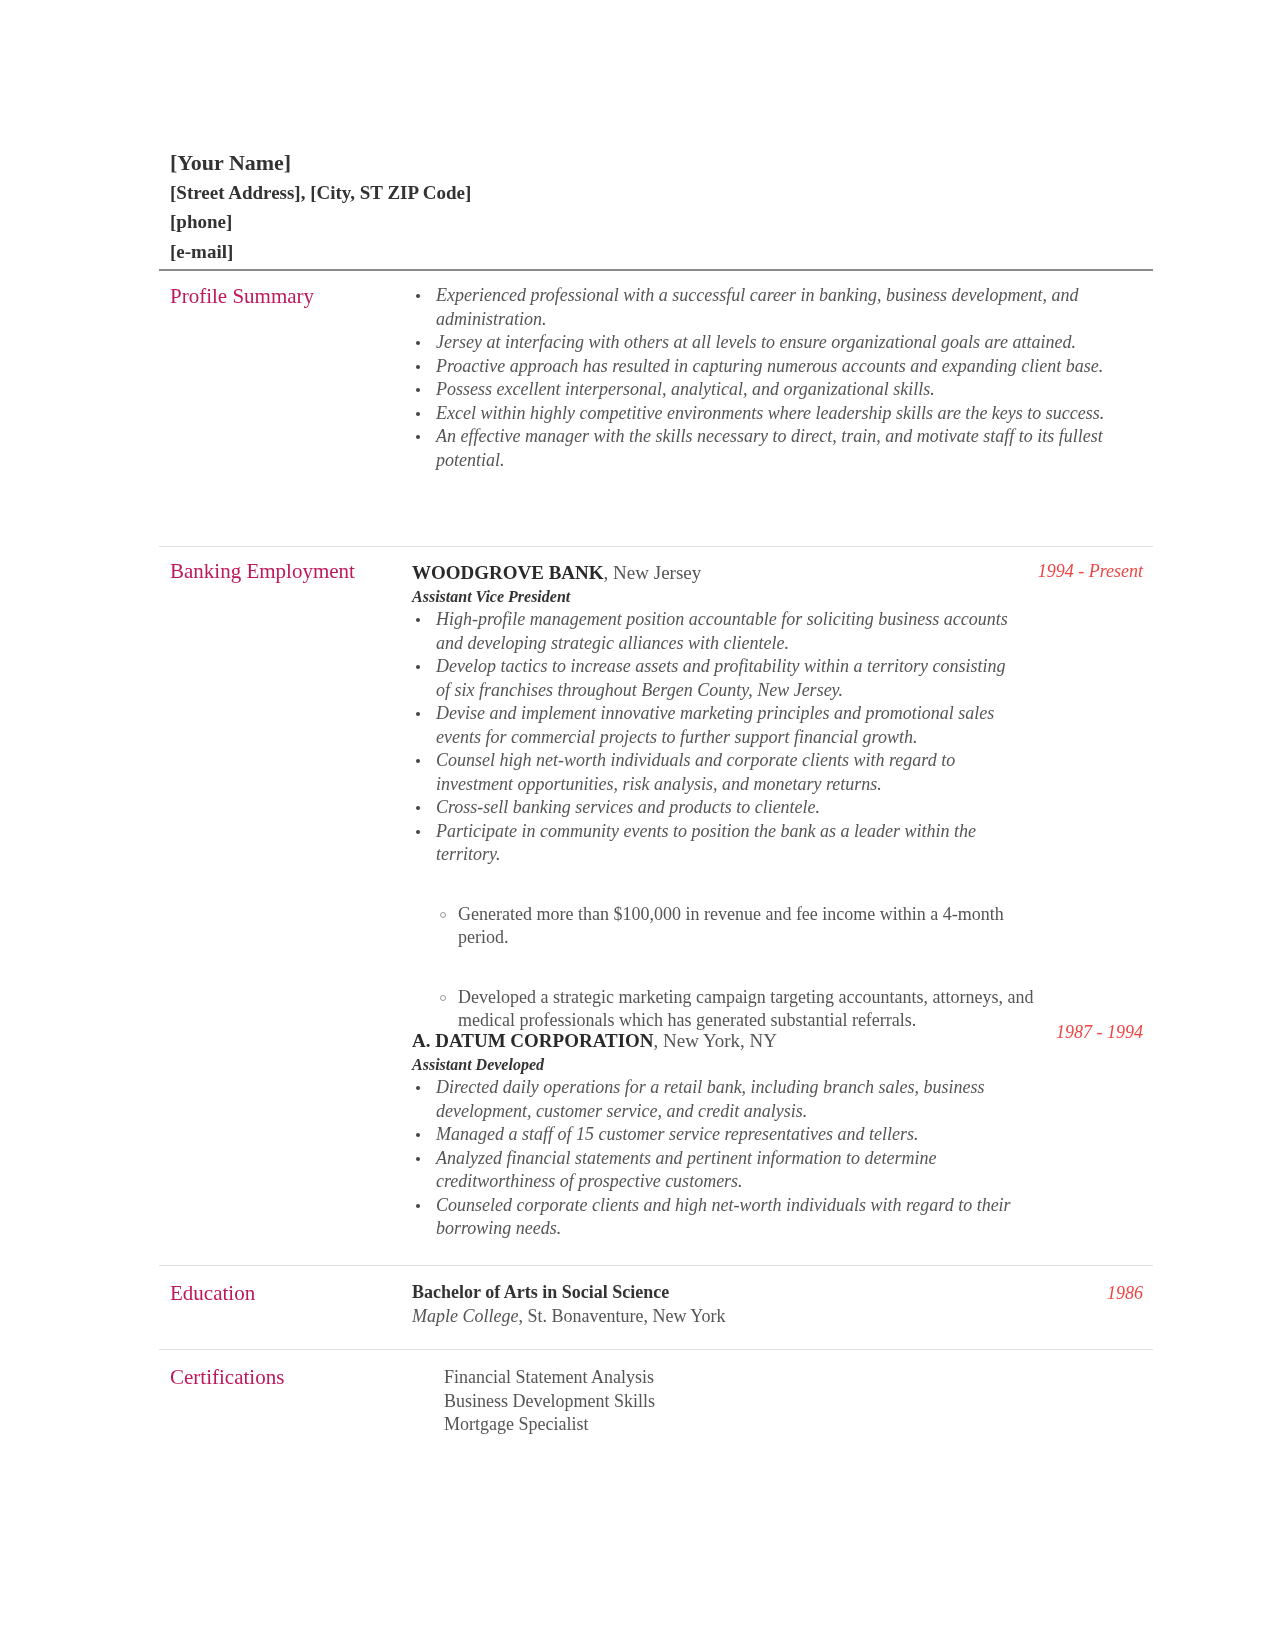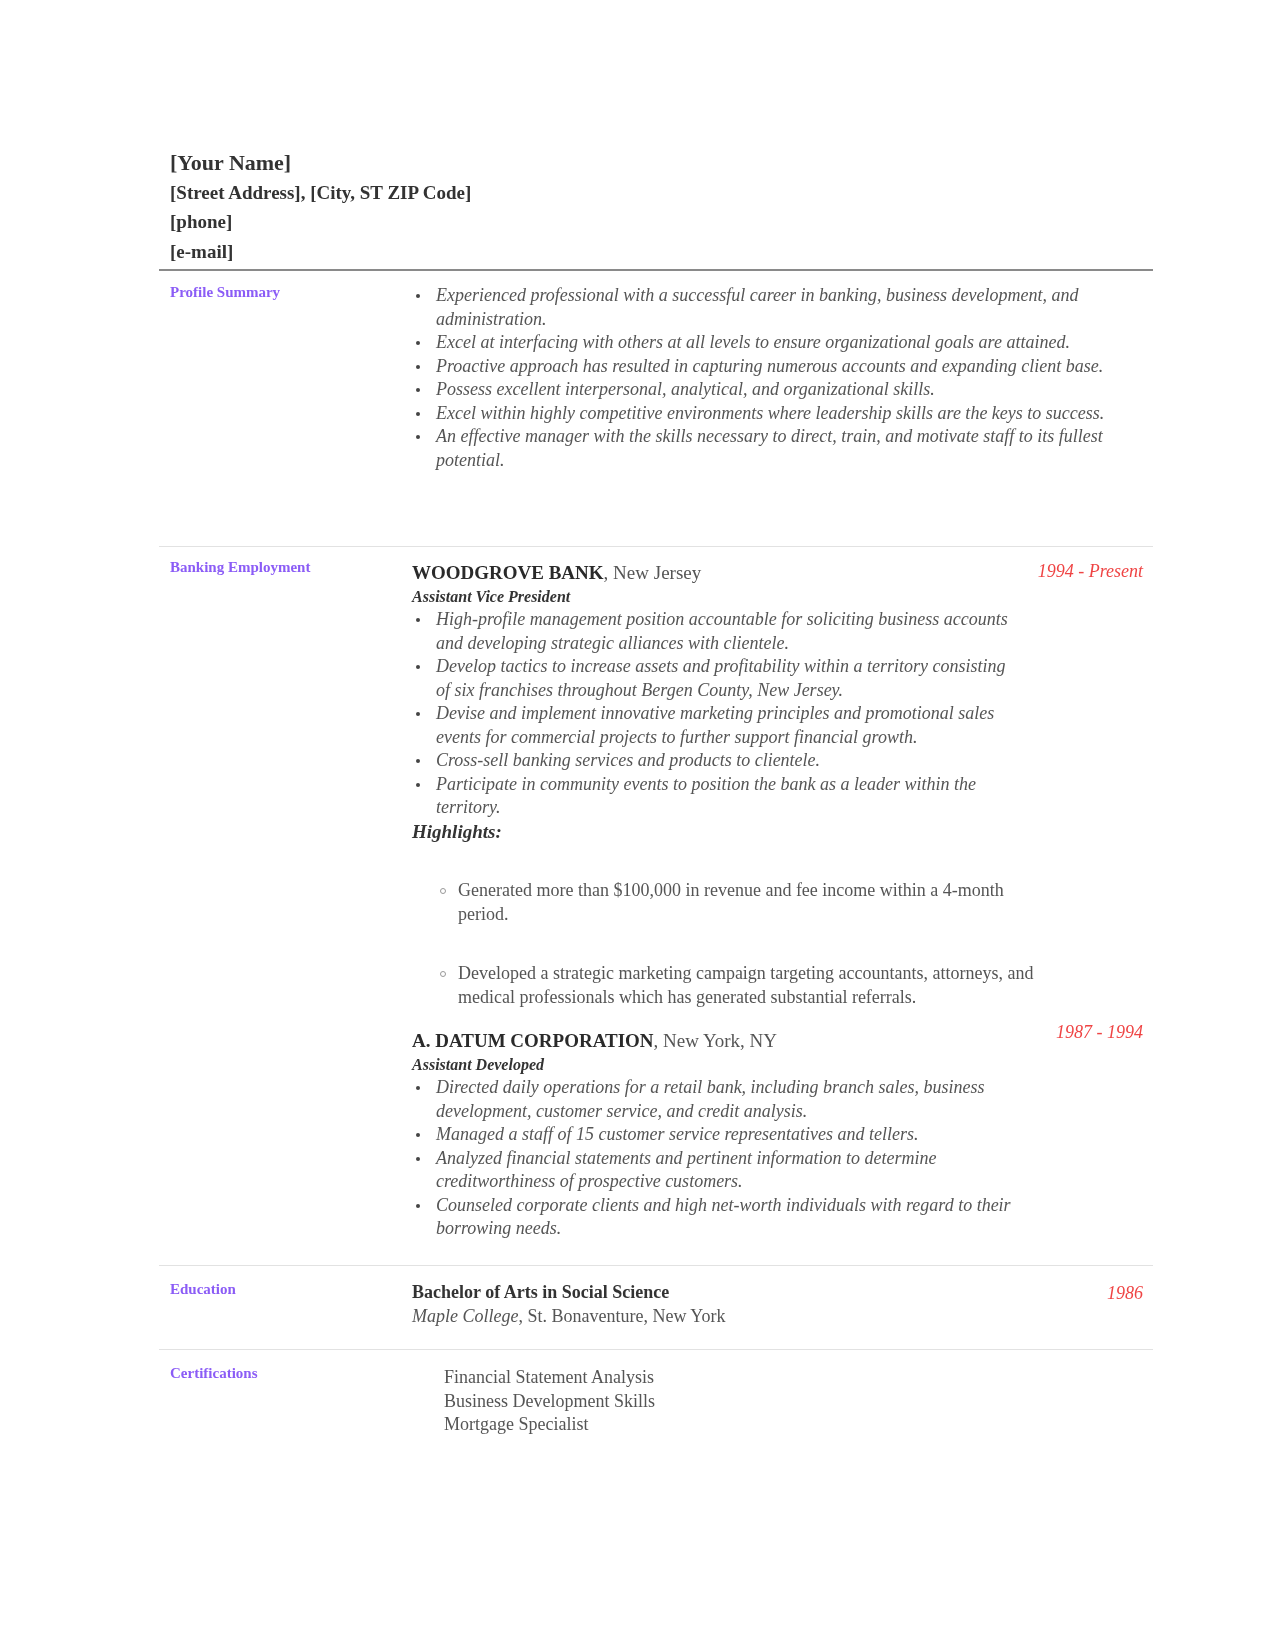--- a/index.html
+++ b/index.html
@@ -13,21 +13,21 @@
   
   .header { position: absolute; left: 152px; top: 148px; }
   .header div { font-weight: bold; color: #333; line-height: 29.5px; }
   .header .name { font-size: 22px; }
   .header .line { font-size: 19px; }
 
   .rule-main { position: absolute; left: 141px; width: 994px; top: 269px; height: 0; border-top: 2px solid #8a8a8a; }
   .rule { position: absolute; left: 141px; width: 994px; height: 0; border-top: 1px solid #e2e2e2; }
 
   .section-title {
-    position: absolute; left: 152px; font-size: 15px; font-weight: bold; color: #8b5cf6;
+    position: absolute; left: 152px; font-size: 21px; font-weight: normal; color: #be185d;
   }
 
   .col { position: absolute; left: 394px; width: 730px; font-size: 18px; line-height: 23.5px; color: #555; }
 
   ul.bul { margin: 0; padding: 0; list-style: none; font-style: italic; }
   ul.bul > li { position: relative; padding-left: 24px; }
   ul.bul > li::before {
     content: ""; position: absolute; left: 4px; top: 10px;
     width: 4px; height: 4px; border-radius: 50%; background: #444;
   }
@@ -59,45 +59,45 @@
     <div class="line">[Street Address], [City, ST  ZIP Code]</div>
     <div class="line">[phone]</div>
     <div class="line">[e-mail]</div>
   </div>
   <div class="rule-main"></div>
 
   <div class="section-title" style="top:284px;">Profile Summary</div>
   <div class="col" style="top:284px; width:725px;">
     <ul class="bul">
       <li>Experienced professional with a successful career in banking, business development, and administration.</li>
-      <li>Excel at interfacing with others at all levels to ensure organizational goals are attained.</li>
+      <li>Jersey at interfacing with others at all levels to ensure organizational goals are attained.</li>
       <li>Proactive approach has resulted in capturing numerous accounts and expanding client base.</li>
       <li>Possess excellent interpersonal, analytical, and organizational skills.</li>
       <li>Excel within highly competitive environments where leadership skills are the keys to success.</li>
       <li>An effective manager with the skills necessary to direct, train, and motivate staff to its fullest potential.</li>
     </ul>
   </div>
   <div class="rule" style="top:546px;"></div>
 
   <div class="section-title" style="top:559px;">Banking Employment</div>
 
   <div class="year" style="top:561px;">1994 - Present</div>
   <div class="col" style="top:561px;">
     <div class="job-head">
       <span class="co">WOODGROVE BANK</span><span class="loc">, New Jersey</span>
     </div>
     <div class="job-title">Assistant Vice President</div>
     <ul class="bul emp-text">
       <li>High-profile management position accountable for soliciting business accounts and developing strategic alliances with clientele.</li>
       <li>Develop tactics to increase assets and profitability within a territory consisting of six franchises throughout Bergen County, New Jersey.</li>
       <li>Devise and implement innovative marketing principles and promotional sales events for commercial projects to further support financial growth.</li>
+      <li>Counsel high net-worth individuals and corporate clients with regard to investment opportunities, risk analysis, and monetary returns.</li>
       <li>Cross-sell banking services and products to clientele.</li>
       <li>Participate in community events to position the bank as a leader within the territory.</li>
     </ul>
-    <div class="highlights">Highlights:</div>
     <ul class="sub emp-text">
       <li>Generated more than $100,000 in revenue and fee income within a 4-month period.</li>
       <li>Developed a strategic marketing campaign targeting accountants, attorneys, and medical professionals which has generated substantial referrals.</li>
     </ul>
   </div>
 
   <div class="year" style="top:1022px;">1987 - 1994</div>
   <div class="col" style="top:1029px;">
     <div class="job-head">
       <span class="co">A. DATUM CORPORATION</span><span class="loc">, New York, NY</span>

